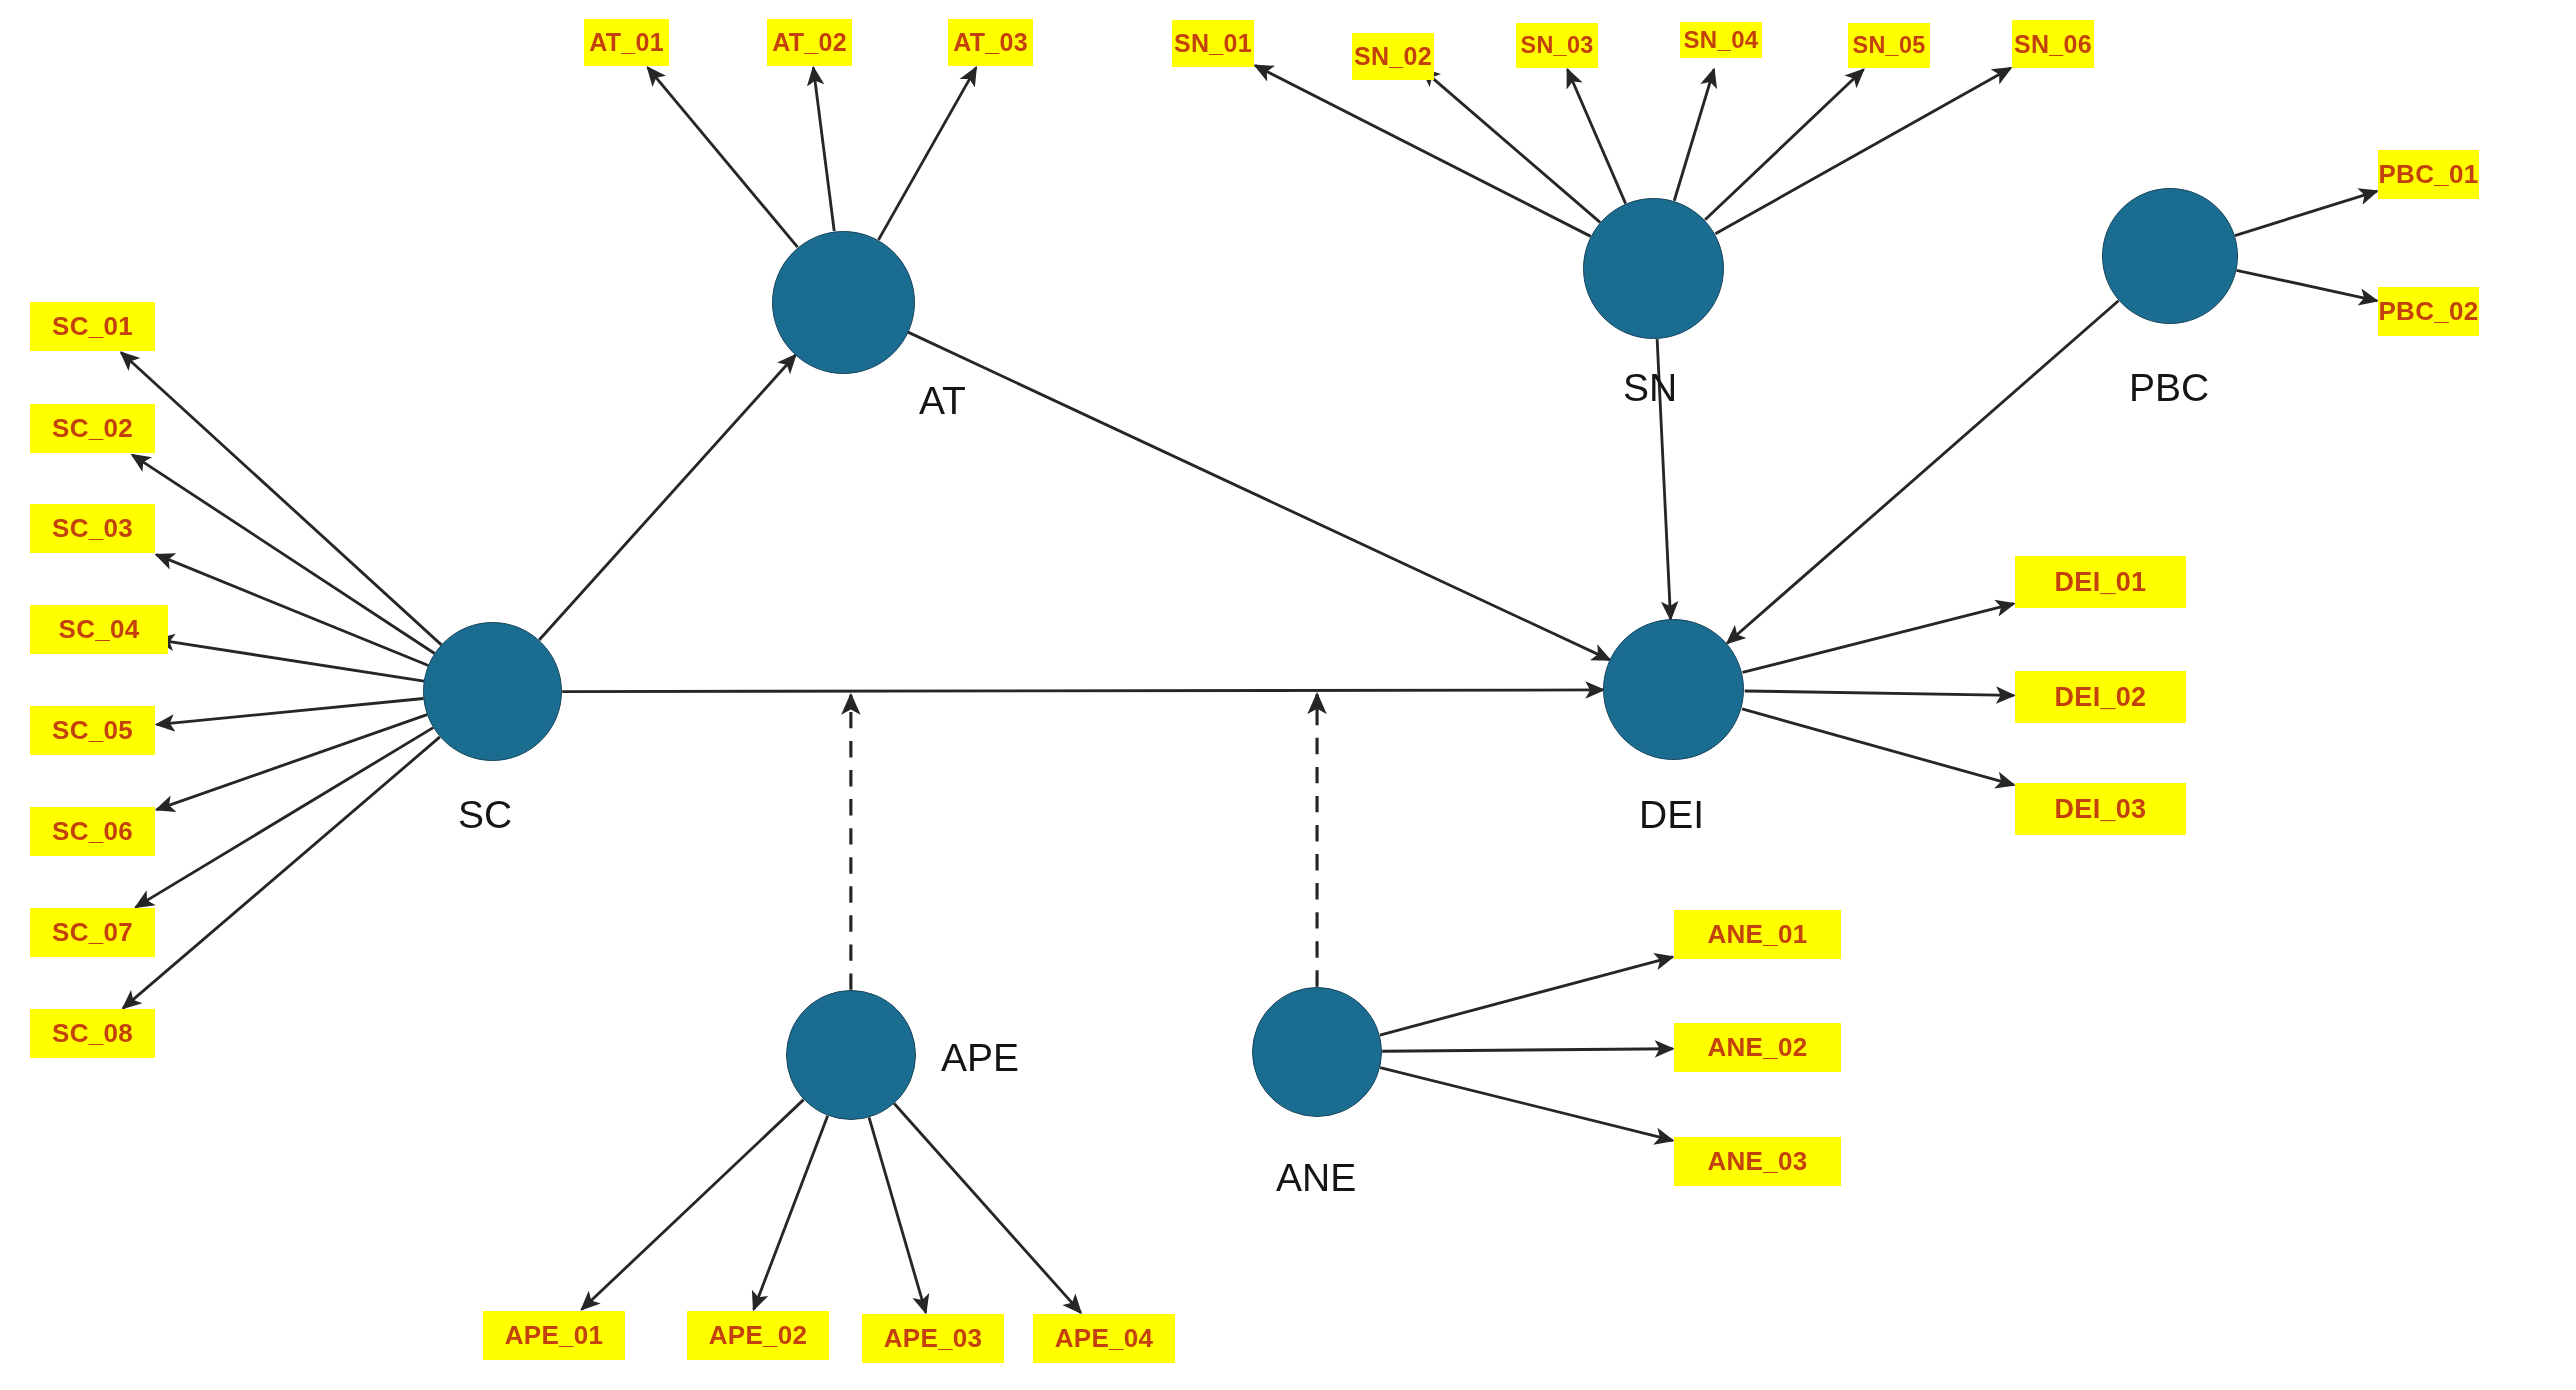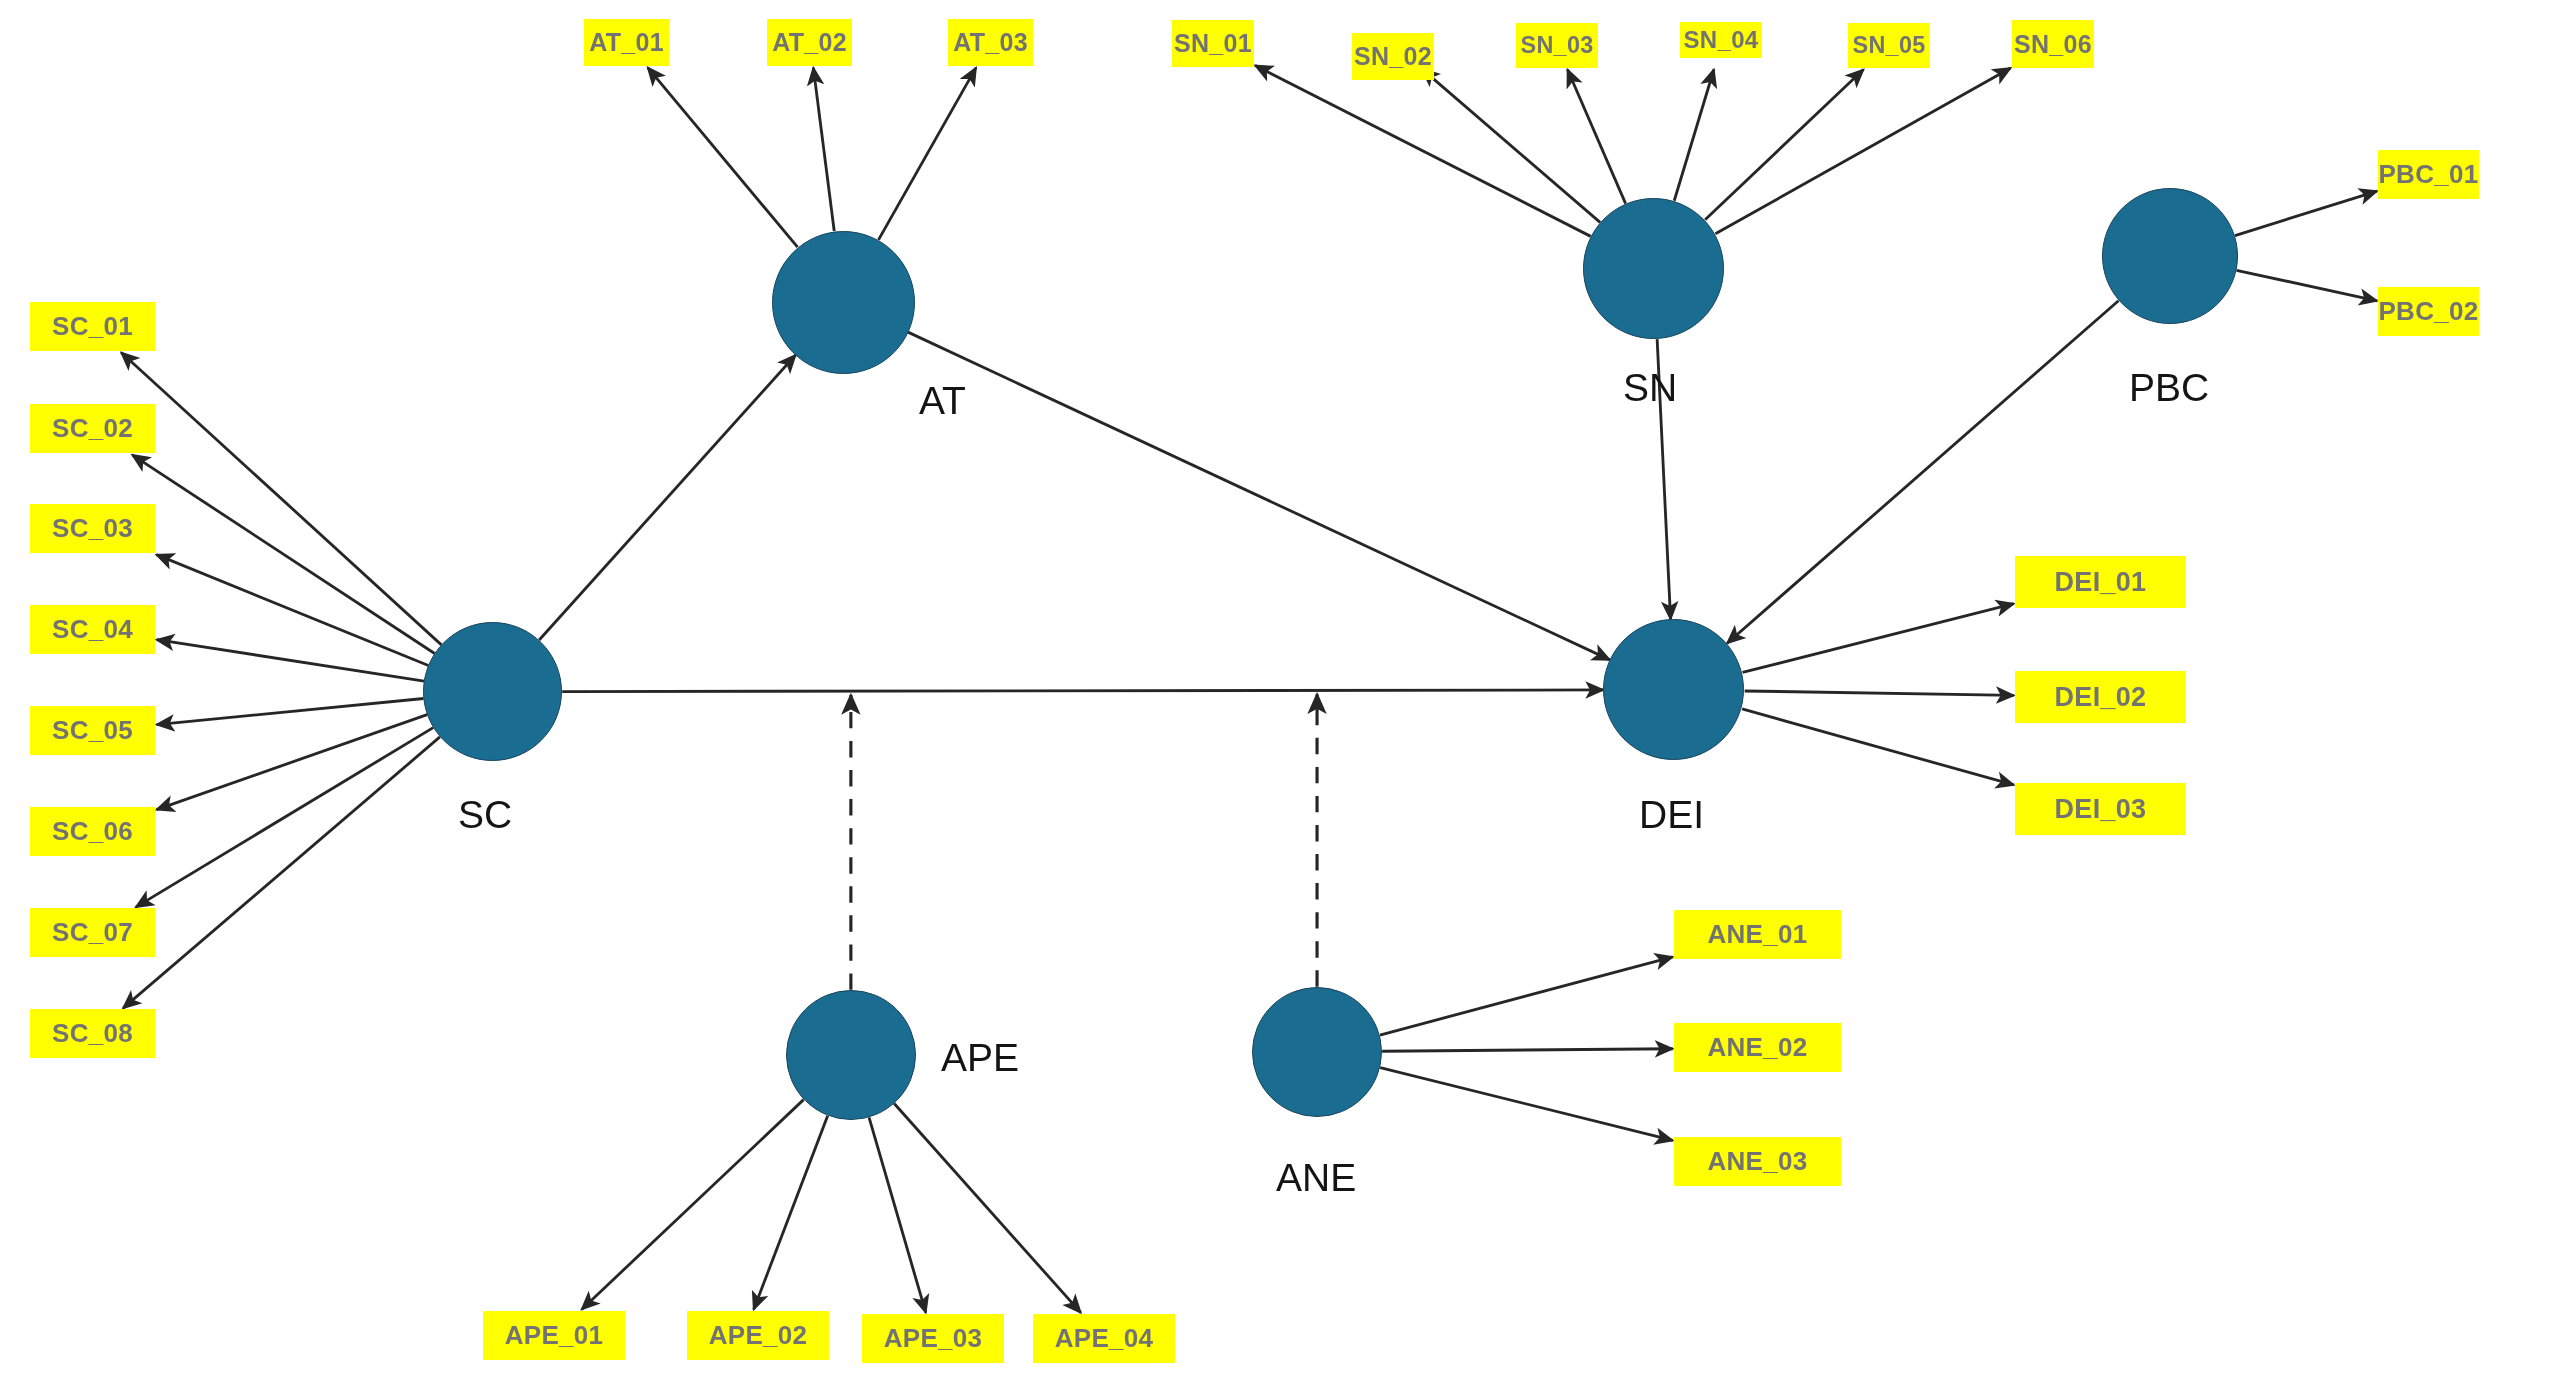--- a/index.html
+++ b/index.html
@@ -20,21 +20,21 @@
   #wires {
     position: absolute;
     left: 0; top: 0;
     width: 2576px;
     height: 1391px;
     pointer-events: none;
   }
   .indicator {
     position: absolute;
     background: #ffff00;
-    color: #737373;
+    color: #c2410c;
     font-family: "Liberation Sans", sans-serif;
     font-weight: bold;
     display: flex;
     align-items: center;
     justify-content: center;
     letter-spacing: 0.3px;
     box-sizing: border-box;
     white-space: nowrap;
   }
   .construct-label {
@@ -106,21 +106,21 @@
     <div class="indicator" style="left: 1352px; top: 33px; width: 82px; height: 47px; font-size: 25px;">SN_02</div>
     <div class="indicator" style="left: 1516px; top: 23px; width: 82px; height: 45px; font-size: 23.4px;">SN_03</div>
     <div class="indicator" style="left: 1680px; top: 21.5px; width: 82px; height: 36px; font-size: 24px;">SN_04</div>
     <div class="indicator" style="left: 1848px; top: 23px; width: 82px; height: 45px; font-size: 23.4px;">SN_05</div>
     <div class="indicator" style="left: 2012px; top: 20px; width: 82px; height: 48px; font-size: 25px;">SN_06</div>
     <div class="indicator" style="left: 2378px; top: 150px; width: 101px; height: 49px; font-size: 26px;">PBC_01</div>
     <div class="indicator" style="left: 2378px; top: 287px; width: 101px; height: 49px; font-size: 26px;">PBC_02</div>
     <div class="indicator" style="left: 30px; top: 302px; width: 125px; height: 49px; font-size: 26px;">SC_01</div>
     <div class="indicator" style="left: 30px; top: 404px; width: 125px; height: 49px; font-size: 26px;">SC_02</div>
     <div class="indicator" style="left: 30px; top: 504px; width: 125px; height: 49px; font-size: 26px;">SC_03</div>
-    <div class="indicator" style="left: 30px; top: 605px; width: 125px; height: 49px; font-size: 26px;">SC_04</div>
+    <div class="indicator" style="left: 30px; top: 605px; width: 138px; height: 49px; font-size: 26px;">SC_04</div>
     <div class="indicator" style="left: 30px; top: 706px; width: 125px; height: 49px; font-size: 26px;">SC_05</div>
     <div class="indicator" style="left: 30px; top: 807px; width: 125px; height: 49px; font-size: 26px;">SC_06</div>
     <div class="indicator" style="left: 30px; top: 908px; width: 125px; height: 49px; font-size: 26px;">SC_07</div>
     <div class="indicator" style="left: 30px; top: 1009px; width: 125px; height: 49px; font-size: 26px;">SC_08</div>
     <div class="indicator" style="left: 2015px; top: 556px; width: 171px; height: 52px; font-size: 27px;">DEI_01</div>
     <div class="indicator" style="left: 2015px; top: 671px; width: 171px; height: 52px; font-size: 27px;">DEI_02</div>
     <div class="indicator" style="left: 2015px; top: 783px; width: 171px; height: 52px; font-size: 27px;">DEI_03</div>
     <div class="indicator" style="left: 1674px; top: 910px; width: 167px; height: 49px; font-size: 26px;">ANE_01</div>
     <div class="indicator" style="left: 1674px; top: 1023px; width: 167px; height: 49px; font-size: 26px;">ANE_02</div>
     <div class="indicator" style="left: 1674px; top: 1137px; width: 167px; height: 49px; font-size: 26px;">ANE_03</div>

